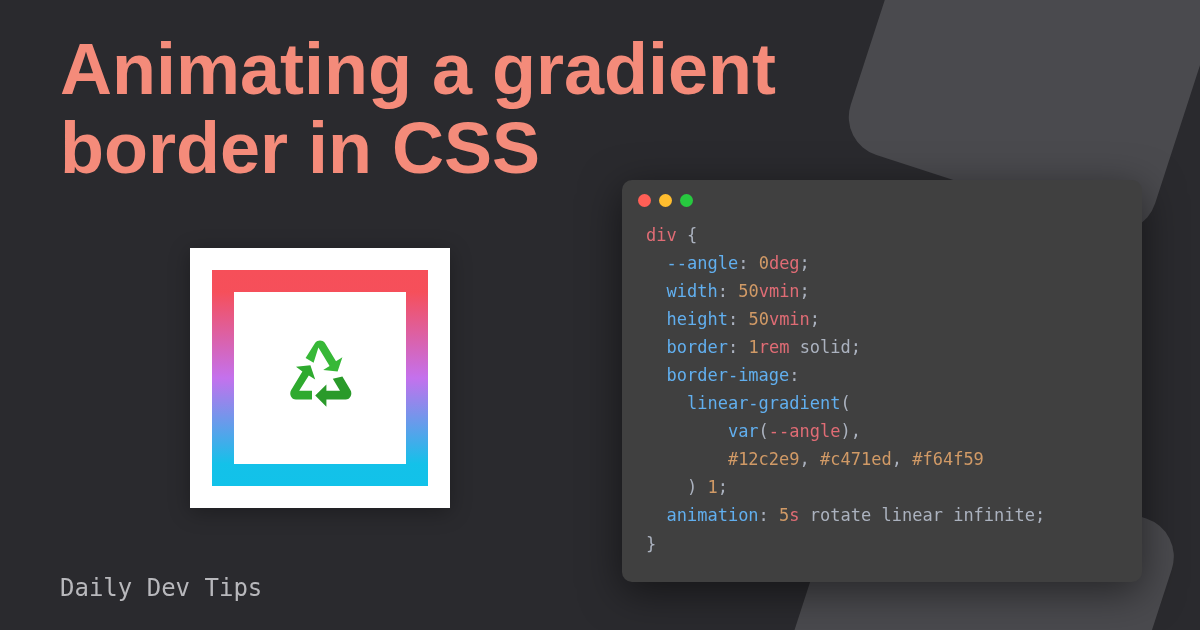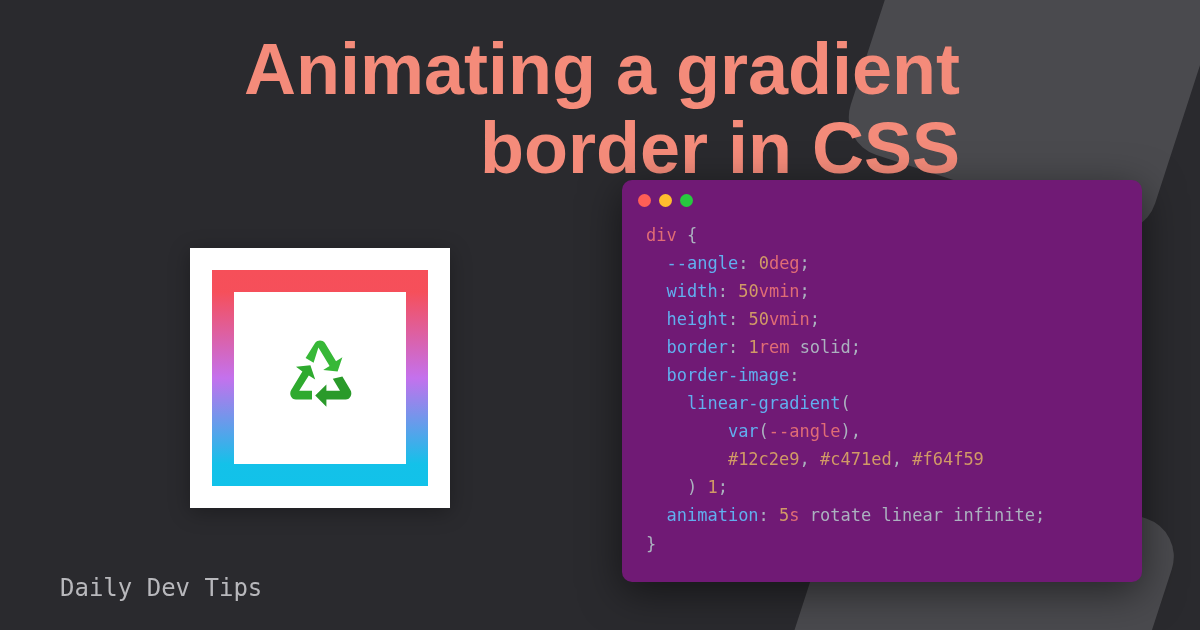--- a/index.html
+++ b/index.html
@@ -39,21 +39,20 @@
     .title {
       position: absolute;
       top: 30px;
       left: 60px;
       font-size: 72px;
       font-weight: 700;
       color: #f48b7a;
       line-height: 1.1;
       z-index: 2;
       max-width: 900px;
-      text-align: right;
     }
     .demo-box {
       position: absolute;
       top: 248px;
       left: 190px;
       width: 260px;
       height: 260px;
       background: #ffffff;
       padding: 22px;
       z-index: 2;
@@ -71,21 +70,21 @@
     }
     .recycle-icon {
       width: 80px;
       height: 80px;
     }
     .code-window {
       position: absolute;
       top: 180px;
       right: 58px;
       width: 520px;
-      background: #701a75;
+      background: #404040;
       border-radius: 10px;
       box-shadow: 0 10px 40px rgba(0,0,0,0.5);
       z-index: 3;
       padding-bottom: 20px;
     }
     .window-controls {
       display: flex;
       gap: 8px;
       padding: 14px 16px 10px;
     }

